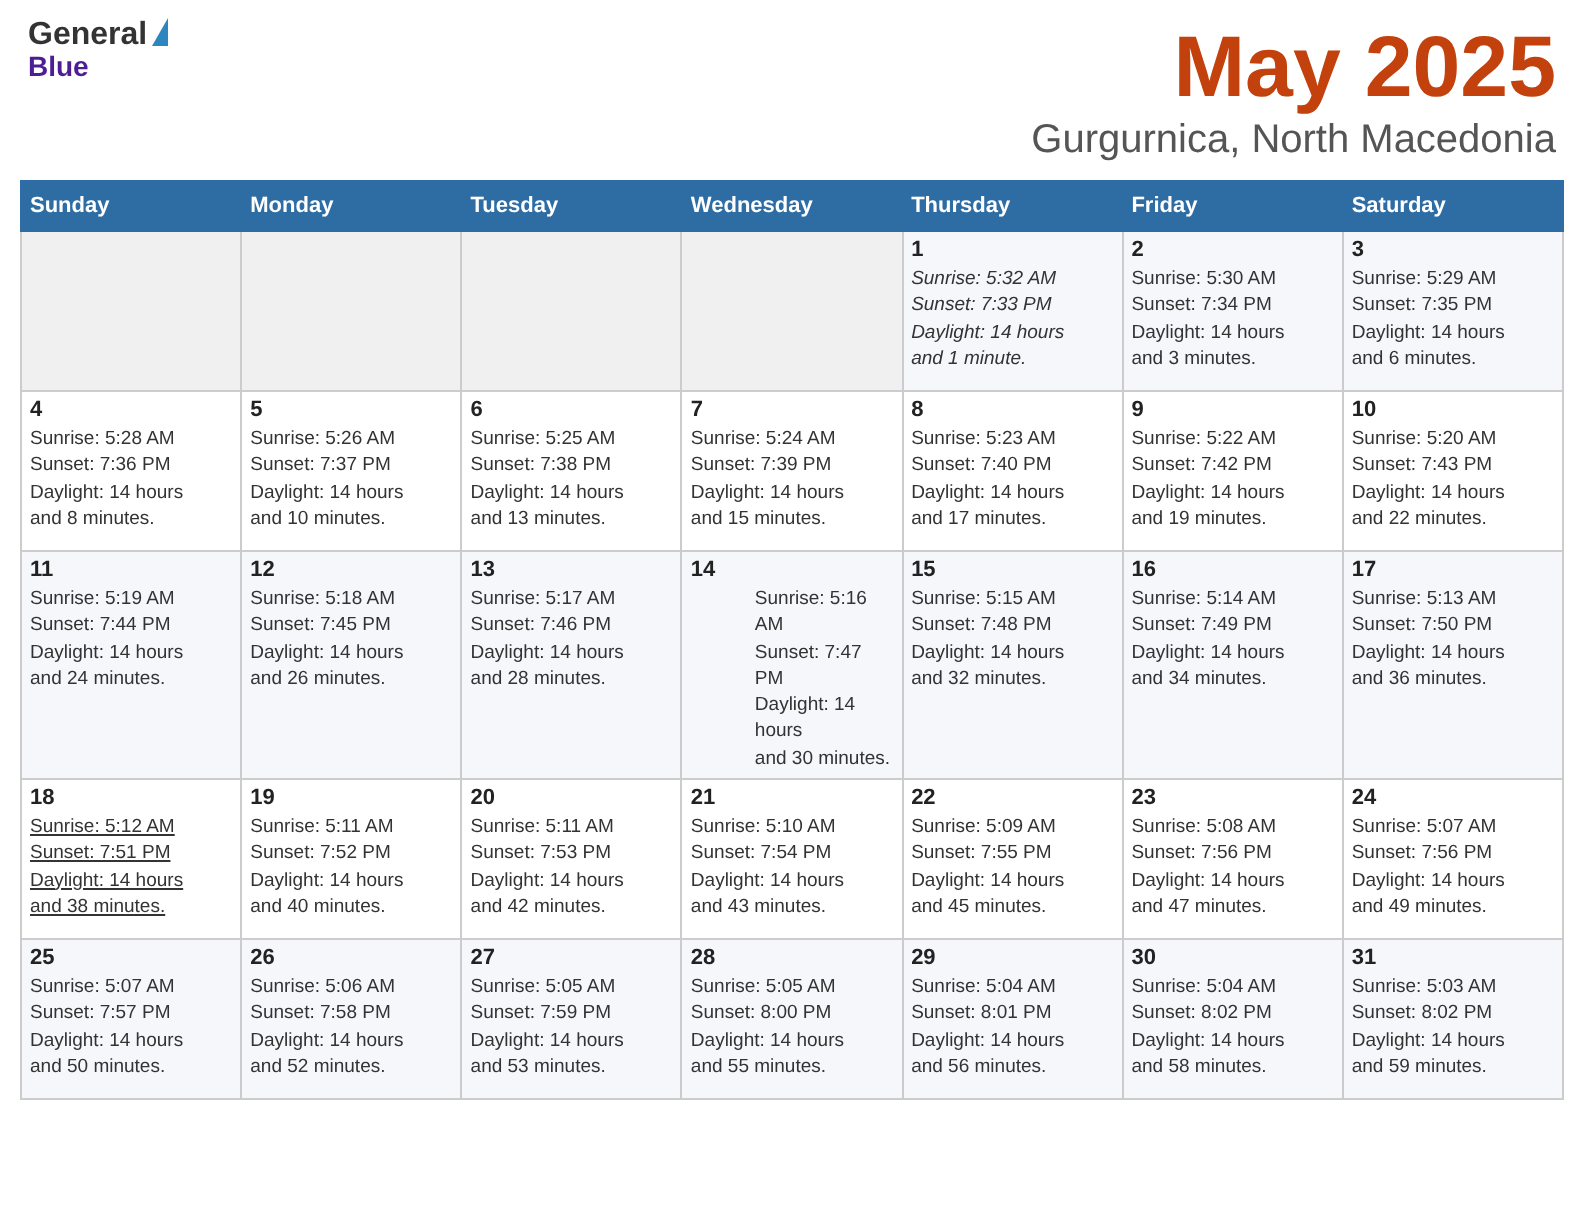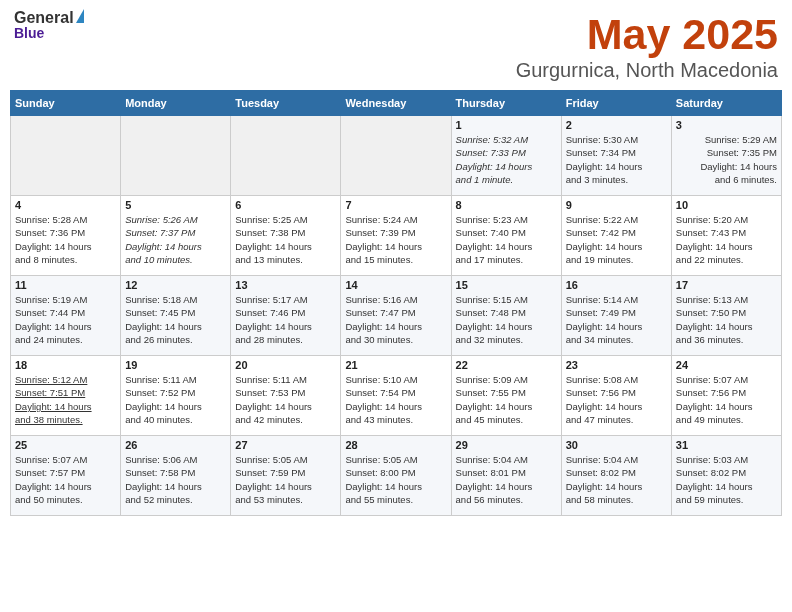--- a/index.html
+++ b/index.html
@@ -147,37 +147,37 @@
           </td>
           <td>
             <span class="day-num">2</span>
             <div class="day-detail" style="white-space: pre-line;">Sunrise: 5:30 AM
 Sunset: 7:34 PM
 Daylight: 14 hours
 and 3 minutes.</div>
           </td>
           <td>
             <span class="day-num">3</span>
-            <div class="day-detail" style="white-space: pre-line; text-align: right;">Sunrise: 5:29 AM
+            <div class="day-detail" style="white-space: pre-line;">Sunrise: 5:29 AM
 Sunset: 7:35 PM
 Daylight: 14 hours
 and 6 minutes.</div>
           </td>
         </tr>
         <tr>
           <td>
             <span class="day-num">4</span>
             <div class="day-detail" style="white-space: pre-line;">Sunrise: 5:28 AM
 Sunset: 7:36 PM
 Daylight: 14 hours
 and 8 minutes.</div>
           </td>
           <td>
             <span class="day-num">5</span>
-            <div class="day-detail" style="white-space: pre-line; font-style: italic;">Sunrise: 5:26 AM
+            <div class="day-detail" style="white-space: pre-line;">Sunrise: 5:26 AM
 Sunset: 7:37 PM
 Daylight: 14 hours
 and 10 minutes.</div>
           </td>
           <td>
             <span class="day-num">6</span>
             <div class="day-detail" style="white-space: pre-line;">Sunrise: 5:25 AM
 Sunset: 7:38 PM
 Daylight: 14 hours
 and 13 minutes.</div>
@@ -228,21 +228,21 @@
           </td>
           <td>
             <span class="day-num">13</span>
             <div class="day-detail" style="white-space: pre-line;">Sunrise: 5:17 AM
 Sunset: 7:46 PM
 Daylight: 14 hours
 and 28 minutes.</div>
           </td>
           <td>
             <span class="day-num">14</span>
-            <div class="day-detail" style="white-space: pre-line;">Sunrise: 5:16 AM
+            <div class="day-detail" style="white-space: pre-line; margin-left: 32px;">Sunrise: 5:16 AM
 Sunset: 7:47 PM
 Daylight: 14 hours
 and 30 minutes.</div>
           </td>
           <td>
             <span class="day-num">15</span>
             <div class="day-detail" style="white-space: pre-line;">Sunrise: 5:15 AM
 Sunset: 7:48 PM
 Daylight: 14 hours
 and 32 minutes.</div>

